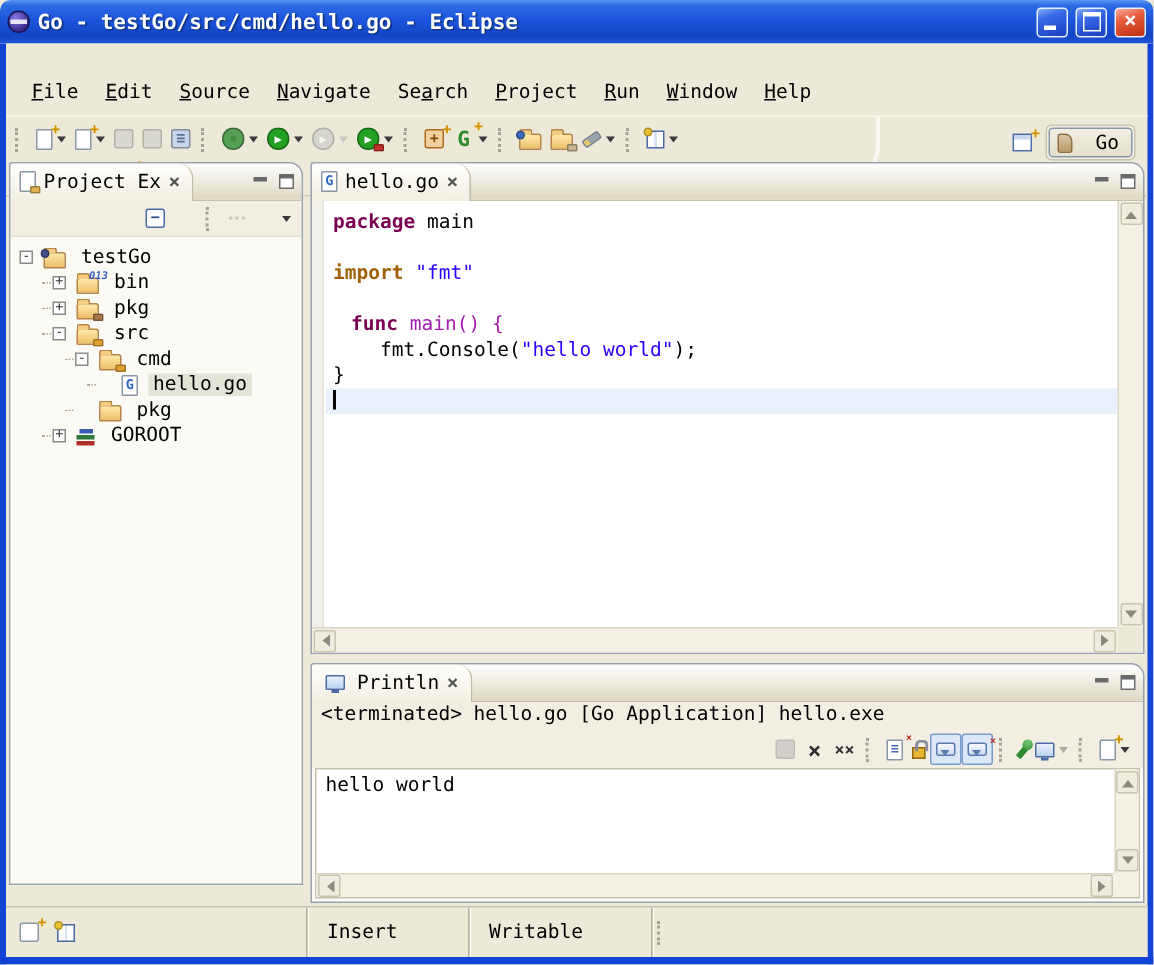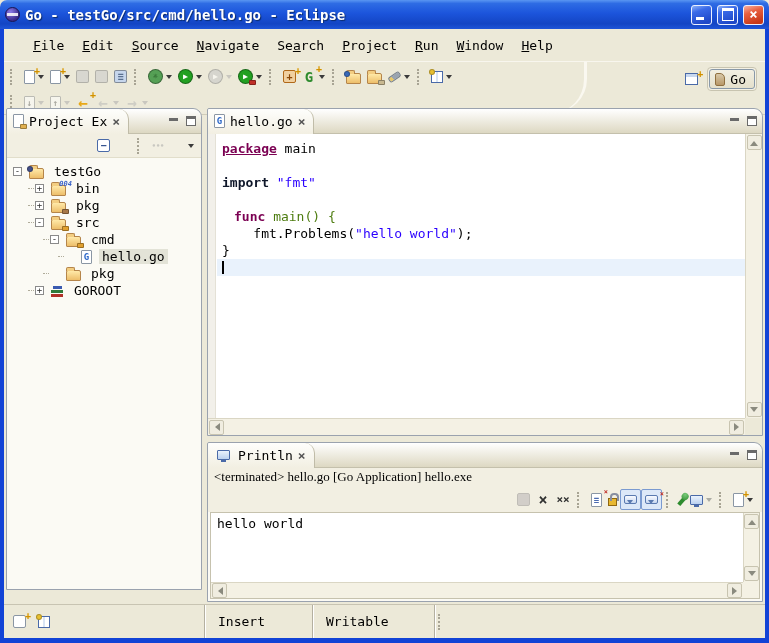--- a/index.html
+++ b/index.html
@@ -20,21 +20,21 @@
   .ttl-btn.b-min, .ttl-btn.b-max { background:linear-gradient(160deg,#8AB0F8 0%,#3A6AE8 30%,#1E48C8 85%); }
   .ttl-btn.b-close { background:linear-gradient(160deg,#F8B0A0 0%,#E86040 35%,#C83818 85%); font-weight:bold; font-size:14px; }
   .ttl-btn.b-close::before { content:"×"; margin-top:-2px; }
   .ttl-btn.b-min::before { content:""; width:8px; height:3px; background:#FFF; position:absolute; left:4px; bottom:4px; }
   .ttl-btn.b-max::before { content:""; width:10px; height:9px; border:1px solid #FFF; border-top-width:3px; }
 
   .frame { position:absolute; top:29px; left:0; right:0; bottom:0; background:#ECE9D8;
     border:4px solid #1243D6; border-top:none; border-bottom-width:5px; }
 
   
-  .menubar { height:33px; display:flex; align-items:center; padding-left:20px; border-bottom:1px solid #F8F6EE; }
+  .menubar { height:33px; display:flex; align-items:center; padding-left:8px; border-bottom:1px solid #F8F6EE;margin-top:16px; }
   .menu-item { padding:1px 9px; cursor:default; white-space:nowrap; }
   .mn { text-decoration:underline; }
 
   
   .toolbars { position:relative; border-bottom:1px solid #D0CCBA; }
   .tb { display:flex; align-items:center; padding-left:2px; }
   .tb1 { height:29px; }
   .tb2 { height:23px; }
   .grip { width:7px; height:16px; margin:0 4px; border-left:2px dotted #A8A494; flex:none; }
   .tbico { height:22px; padding:0 3px; display:flex; align-items:center; position:relative; flex:none; }
@@ -80,21 +80,21 @@
   .ic-library-icon { width:13px; height:13px; min-width:13px; }
   .ic-library-icon::before { content:""; position:absolute; left:0; bottom:0; width:12px; height:3px;
     background:#B03028; box-shadow:0 -4px 0 #2E7A3A; }
   .ic-library-icon::after { content:""; position:absolute; left:2px; bottom:8px; width:9px; height:3px; background:#3A5AB0; }
   .ic-open-perspective-icon { width:13px; height:12px; min-width:13px; border:1px solid #4A6AA8; background:#FFF; }
   .ic-open-perspective-icon::before { content:""; position:absolute; top:0; left:0; right:0; height:3px; background:#C8D8F0; }
 
   
   .persp { position:absolute; right:8px; top:5px; display:flex; align-items:center; gap:6px; }
   .persp-group { border:1px solid #C8C4B0; border-radius:4px; padding:1px; background:#F4F1E4; }
-  .persp-btn { display:flex; align-items:center; gap:5px; height:20px; padding:0 8px 0 5px;
+  .persp-btn { display:flex; align-items:center; gap:15px; height:20px; padding:0 8px 0 5px;
     background:linear-gradient(#F2EFE2,#E4E0CC); border:1px solid #8898A8; border-radius:3px; font-size:13px; }
   .go-tag { width:10px; height:13px; background:linear-gradient(#D8C8A8,#B89868); border:1px solid #907040;
     border-radius:2px 5px 2px 2px; }
   .swoosh { position:absolute; right:178px; top:0; width:34px; height:51px;
     border-right:3px solid #FAF8F0; border-bottom-right-radius:34px; pointer-events:none; }
 
   
   .workbench { position:absolute; top:77px; left:0; right:0; bottom:34px; }
   .panel { position:absolute; border:1px solid #9AA2AE; border-radius:2px 9px 0 0; background:#FBFAF4;
     display:flex; flex-direction:column; overflow:hidden; }
@@ -136,21 +136,21 @@
     display:flex; justify-content:space-between; align-items:center; padding:0 1px; }
   .sbcorner { position:absolute; right:0; bottom:0; width:17px; height:17px; background:#ECE9D8; }
   .sb-btn { width:15px; height:15px; background:#F0EDE0; border:1px solid #C8C4B0; border-radius:2px;
     display:flex; align-items:center; justify-content:center; }
   .tri-up { border:4px solid transparent; border-bottom:5px solid #8A8A7E; margin-top:-3px; }
   .tri-down { border:4px solid transparent; border-top:5px solid #8A8A7E; margin-bottom:-3px; }
   .tri-left { border:4px solid transparent; border-right:5px solid #8A8A7E; margin-left:-3px; }
   .tri-right { border:4px solid transparent; border-left:5px solid #8A8A7E; margin-right:-3px; }
 
   #console-panel { left:203px; top:336px; right:2px; bottom:2px; }
-  .con-status { height:19px; flex:none; padding:1px 6px; background:#F2EFE2; white-space:nowrap;font-family:Liberation Serif, serif; }
+  .con-status { height:19px; flex:none; padding:1px 6px; background:#F2EFE2; white-space:nowrap; }
   .con-toolbar { height:25px; flex:none; display:flex; align-items:center; justify-content:flex-end;
     padding-right:6px; background:#F2EFE2; }
   .con-body { flex:1; margin:0 2px 2px 2px; position:relative; background:#FFF; border:1px solid #C6C2AE; }
   .con-out { position:absolute; left:0; top:0; right:16px; bottom:16px; padding:3px 6px; white-space:pre; }
   .con-body .vsb { bottom:16px; width:16px; }
   .con-body .hsb { right:16px; height:16px; }
   .con-body .sbcorner { width:16px; height:16px; background:#F4F1E4; }
 
   
   .statusbar { position:absolute; bottom:0; left:0; right:0; height:34px; border-top:1px solid #C8C4B2;
@@ -337,21 +337,21 @@
                 <i class="deco-dot" style="background: rgb(68, 80, 138);"></i>
               </span>
             </span>
             <span class="tree-label">testGo</span>
           </div>
           <div class="tree-row" style="padding-left: 21px;">
             <span class="stub"></span>
             <span class="exp">+</span>
             <span class="tbico">
               <span class="ic shape-folder ic-bin-folder-icon">
-                <i class="deco-text" style="color: rgb(58, 98, 200);">004</i>
+                <i class="deco-text" style="color: rgb(58, 98, 200);">013</i>
               </span>
             </span>
             <span class="tree-label">bin</span>
           </div>
           <div class="tree-row" style="padding-left: 21px;">
             <span class="stub"></span>
             <span class="exp">+</span>
             <span class="tbico">
               <span class="ic shape-folder ic-pkg-folder-icon">
                 <i class="deco-corner" style="background: rgb(168, 120, 72);"></i>
@@ -415,26 +415,26 @@
         </span>
         <span class="hdr-spacer"></span>
         <span class="pbtns">
           <span class="pmin"></span>
           <span class="pmax"></span>
         </span>
       </div>
       <div class="edbody">
         <div class="ruler"></div>
         <div class="code" id="code">
-            <div class="code-line"><span style="color: rgb(123, 0, 82); font-weight: bold; text-decoration: underline;">package</span><span style="color: rgb(0, 0, 0);"> main</span></div>
+            <div class="code-line"><span style="color: rgb(123, 0, 82); font-weight: bold;">package</span><span style="color: rgb(0, 0, 0);"> main</span></div>
             <div class="code-line"></div>
-            <div class="code-line"><span style="color: #0f172a; font-weight: bold;">import</span><span style="color: rgb(0, 0, 0);"> </span><span style="color: rgb(42, 0, 255);">"fmt"</span></div>
+            <div class="code-line"><span style="color: #a16207; font-weight: bold;">import</span><span style="color: rgb(0, 0, 0);"> </span><span style="color: rgb(42, 0, 255);">"fmt"</span></div>
             <div class="code-line"></div>
-            <div class="code-line"><span style="color: rgb(123, 0, 82); font-weight: bold; margin-left: 12px;">func</span><span style="color: #4d7c0f;"> main() {</span></div>
-            <div class="code-line"><span style="color: rgb(0, 0, 0);">    fmt.Problems(</span><span style="color: rgb(42, 0, 255);">"hello world"</span><span style="color: rgb(0, 0, 0);">);</span></div>
+            <div class="code-line"><span style="color: rgb(123, 0, 82); font-weight: bold; margin-left: 12px;">func</span><span style="color: #a21caf;"> main() {</span></div>
+            <div class="code-line"><span style="color: rgb(0, 0, 0);">    fmt.Console(</span><span style="color: rgb(42, 0, 255);">"hello world"</span><span style="color: rgb(0, 0, 0);">);</span></div>
             <div class="code-line"><span style="color: rgb(0, 0, 0);">}</span></div>
             <div class="code-line cur" style="background: rgb(233, 242, 252);"><span class="caret"></span></div>
           </div>
         <div class="vsb">
           <span class="sb-btn">
               <span class="tri-up"></span>
             </span>
           <span class="sb-btn">
               <span class="tri-down"></span>
             </span>

